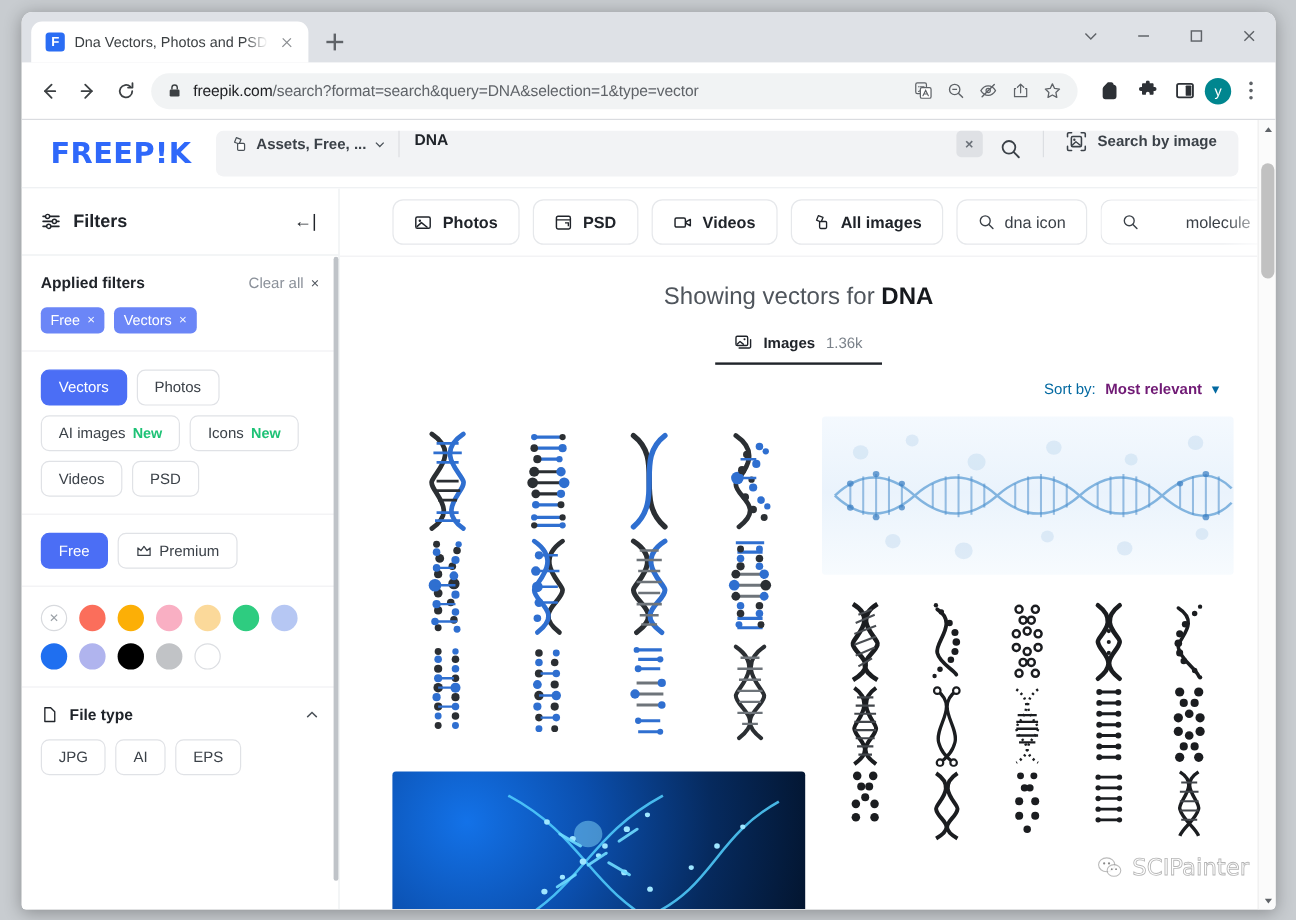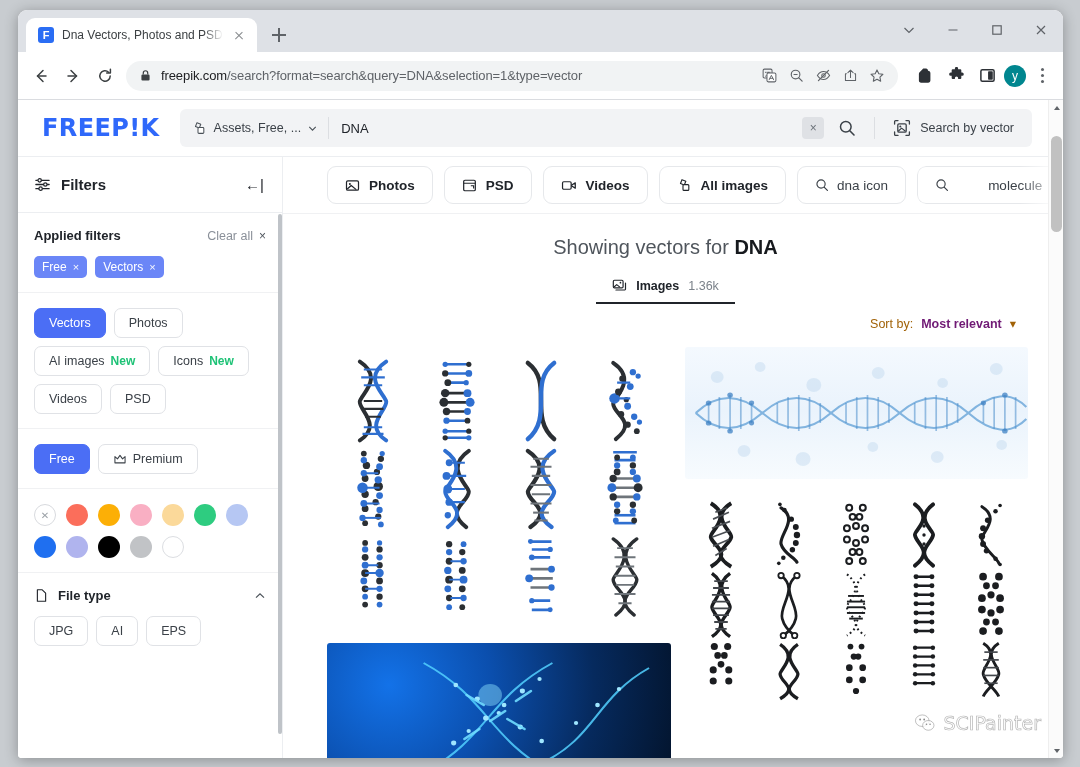--- a/index.html
+++ b/index.html
@@ -92,21 +92,21 @@
   .page { flex: 1; display: flex; position: relative; overflow: hidden; background: #fff; }
   .content { flex: 1; display: flex; flex-direction: column; overflow: hidden; }
   
   .fp-header {
     height: 57px; flex: none; display: flex; align-items: center;
     padding: 0 16px 0 24px; gap: 20px; border-bottom: 1px solid #eceef1; background:#fff;
   }
   .fp-logo { font-size: 24px; font-weight: 800; color: #2f68fa; letter-spacing: .4px; font-family:"DejaVu Sans",sans-serif; }
   .fp-search {
     flex: 1; height: 38px; background: #f2f3f5; border-radius: 6px;
-    display: flex; align-items: center; padding: 0 4px 0 12px; gap: 8px;
+    display: flex; align-items: flex-start; padding: 0 4px 0 12px; gap: 8px; font-weight: bold;
   }
   .fp-dd { display: flex; align-items: center; gap: 7px; padding-right: 11px; border-right: 1px solid #dcdee2; height: 22px; }
   .fp-dd span { font-size: 12.5px; color: #3b4148; white-space: nowrap; }
   .fp-q { flex: 1; font-size: 13px; color: #20242a; padding-left: 4px; }
   .fp-clear {
     width: 22px; height: 22px; border-radius: 4px; background: #dfe1e5;
     display: flex; align-items: center; justify-content: center;
     color: #6b7179; font-size: 12px; flex: none;
   }
   .fp-sbtn { width: 30px; height: 30px; display: flex; align-items: center; justify-content: center; flex:none; }
@@ -169,21 +169,21 @@
   .res-title { text-align: center; font-size: 20px; color: #4f555c; padding: 22px 0 0; font-weight: 400; }
   .res-title b { color: #16191d; font-weight: 700; }
   .imgtab-wrap { display: flex; justify-content: center; margin-top: 19px; }
   .imgtab {
     display: flex; align-items: center; gap: 9px;
     padding: 0 16px 9px; border-bottom: 2.5px solid #20242a;
   }
   .imgtab .lbl { font-size: 12.5px; font-weight: 700; color: #20242a; }
   .imgtab .cnt { font-size: 12.5px; color: #7b828a; }
   .sortrow { display: flex; justify-content: flex-end; padding: 12px 32px 0 0; align-items: center; gap: 8px; }
-  .sortrow .k { font-size: 12.5px; color: #a16207; text-align: right; }
+  .sortrow .k { font-size: 12.5px; color: #0369a1; text-align: right; }
   .sortrow .v { font-size: 12.5px; color: #701a75; font-weight: 700; }
   .masonry { display: flex; gap: 14px; padding: 16px 20px 0 44px; }
   .col { flex: 1; display: flex; flex-direction: column; gap: 12px; }
   .card { border-radius: 3px; overflow: hidden; position: relative; background: #fff; }
   .grid4 { display: grid; grid-template-columns: repeat(4,1fr); gap: 4px; padding: 12px 6px; }
   .grid5 { display: grid; grid-template-columns: repeat(5,1fr); gap: 2px; padding: 10px 4px; }
   .cell { display: flex; align-items: center; justify-content: center; }
   .banner-light { height: 132px; background: linear-gradient(180deg,#f4f9fe 0%, #eaf3fc 48%, #f7fbfe 100%); position: relative; overflow:hidden; }
   .banner-dark { height: 120px; background: radial-gradient(circle at 18% 35%, #1372e8 0%, #0b4fae 35%, #062a5e 70%, #03152f 100%); position: relative; overflow:hidden;}
   
@@ -352,21 +352,21 @@
               </svg>
           </div>
           <div class="fp-sep"></div>
           <div class="fp-byimg">
             <svg width="18" height="18" viewBox="0 0 18 18">
               <path d="M1.6 5 V2.6 a1 1 0 0 1 1-1 H5 M13 1.6 h2.4 a1 1 0 0 1 1 1 V5 M16.4 13 v2.4 a1 1 0 0 1-1 1 H13 M5 16.4 H2.6 a1 1 0 0 1-1-1 V13" stroke="#3b4148" stroke-width="1.3" fill="none" stroke-linecap="round"></path>
               <rect x="4.8" y="4.8" width="8.4" height="8.4" rx="1.2" stroke="#3b4148" stroke-width="1.3" fill="none"></rect>
               <circle cx="7.3" cy="7.4" r="1" fill="#3b4148"></circle>
               <path d="M5.2 12.3 L8.6 9.1 l3.9 3.2" stroke="#3b4148" stroke-width="1.2" fill="none" stroke-linejoin="round"></path>
             </svg>
-            <span>Search by vector</span>
+            <span>Search by image</span>
           </div>
         </div>
       </div>
 
       <div class="body-row">
 
         <div class="sidebar">
           <div class="sb-head">
             <svg width="17" height="17" viewBox="0 0 18 18">
               <path d="M2 4.6 H16 M2 9 H16 M2 13.4 H16" stroke="#20242a" stroke-width="1.4" stroke-linecap="round"></path>

